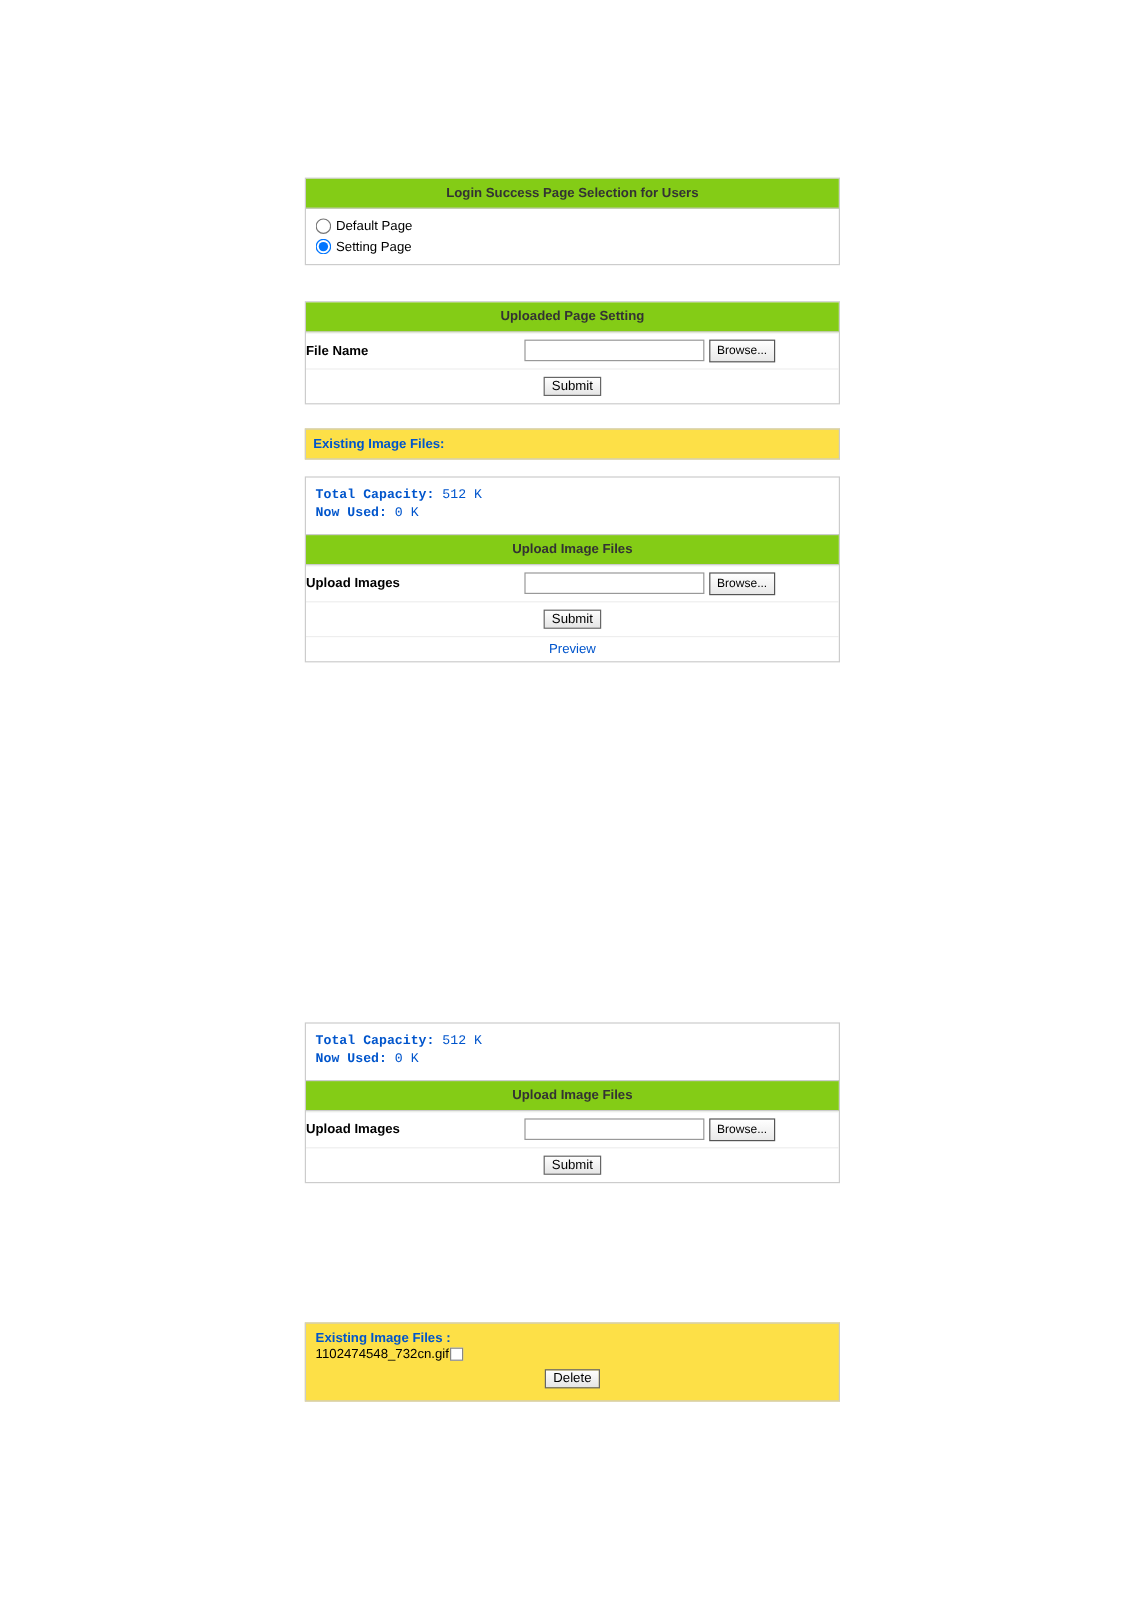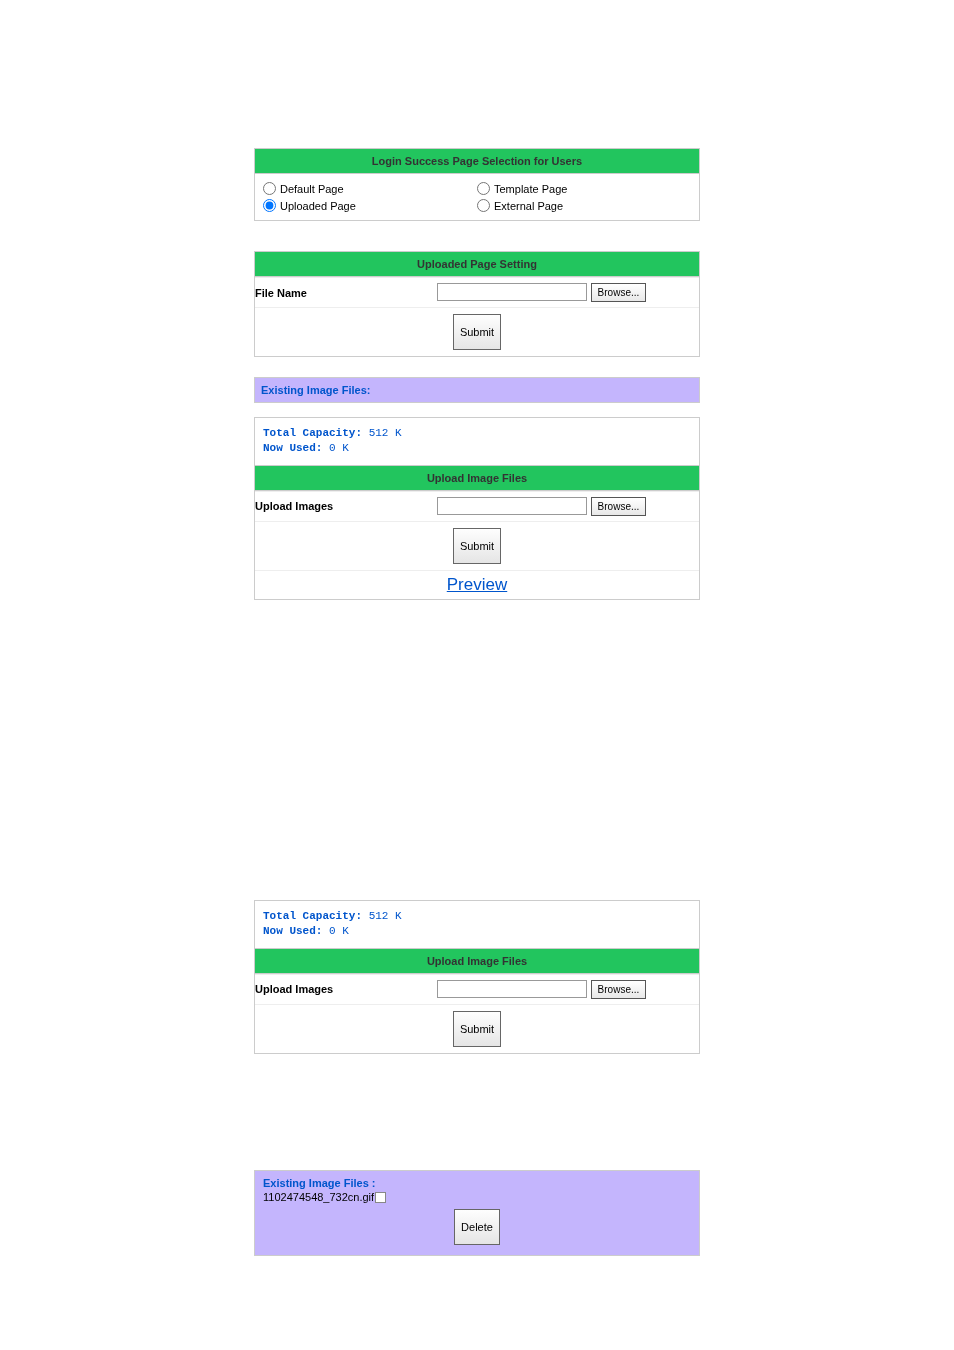--- a/index.html
+++ b/index.html
@@ -16,21 +16,21 @@
       padding: 148px 0 0 0;
       position: relative;
     }
     .panel {
       width: 446px;
       margin: 0 auto 20px auto;
       border: 1px solid #ccc;
       background: #fff;
     }
     .panel-header {
-      background: #22c55e;
+      background: #84cc16;
       text-align: center;
       font-weight: bold;
       padding: 6px 0;
       font-size: 11px;
       color: #333;
       border-bottom: 1px solid #ccc;
     }
     .panel-body-2col {
       display: flex;
     }
@@ -84,47 +84,46 @@
       padding: 0 6px;
       cursor: pointer;
       font-family: Tahoma, Arial, sans-serif;
     }
     .submit-row {
       text-align: center;
       padding: 6px 0;
       border-top: 1px solid #eee;
     }
     .submit-btn {
-      height: 36px;
+      height: 16px;
       border: 1px solid #666;
       background: linear-gradient(#fefefe, #e5e5e5);
       font-size: 11px;
       padding: 0 6px;
       cursor: pointer;
       font-family: Tahoma, Arial, sans-serif;
     }
     .accent-text { color: #0055cc; }
     .accent-bold { color: #0055cc; font-weight: bold; }
     .preview-link {
       color: #0055cc;
-      text-decoration: underline;
-      font-size: 17px;
+      font-size: 11px;
       cursor: pointer;
     }
     .capacity-row {
       padding: 8px;
       font-size: 11px;
       line-height: 1.4;
       font-family: Liberation Mono, monospace;
     }
     .simple-panel {
       width: 446px;
       margin: 0 auto 14px auto;
       border: 1px solid #ccc;
-      background: #c4b5fd;
+      background: #fde047;
       padding: 6px;
     }
     .spacer-large { height: 280px; }
     .spacer-mid { height: 96px; }
     .checkbox-sq {
       display: inline-block;
       width: 11px;
       height: 11px;
       border: 1px solid #888;
       background: #fff;
@@ -142,31 +141,21 @@
   <div class="panel">
     <div class="panel-header">Login Success Page Selection for Users</div>
     <div class="panel-body-2col">
       <div class="col-left">
         <div class="radio-row">
           <input type="radio" name="lspage" style="">
           <span>Default Page</span>
         </div>
         <div class="radio-row">
           <input type="radio" name="lspage" checked="" style="">
-          <span>Uploaded Page</span>
-        </div>
-      </div>
-      <div class="col-right">
-        <div class="radio-row">
-          <input type="radio" name="lspage" style="">
-          <span>Template Page</span>
-        </div>
-        <div class="radio-row">
-          <input type="radio" name="lspage" style="">
-          <span>External Page</span>
+          <span>Setting Page</span>
         </div>
       </div>
     </div>
   </div>
 
   <div class="panel no-margin-bottom" style="margin-top:30px;">
     <div class="panel-header">Uploaded Page Setting</div>
     <div class="form-row">
       <div class="form-label-cell">File Name</div>
       <div class="form-input-cell">

